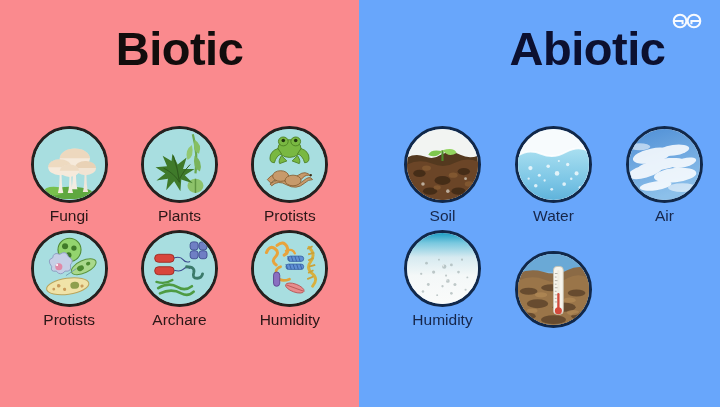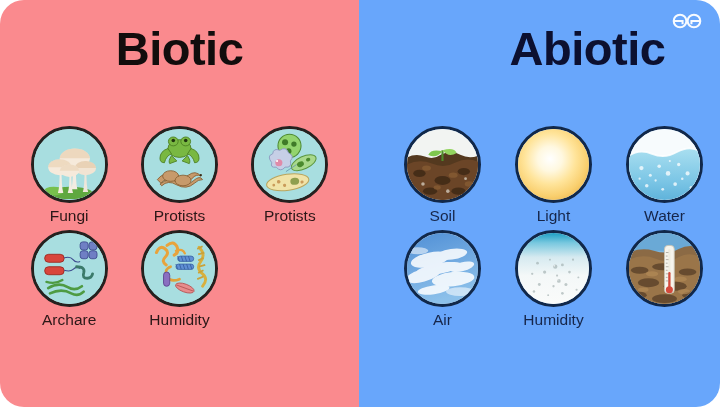--- a/index.html
+++ b/index.html
@@ -1,21 +1,21 @@
 <!DOCTYPE html>
 <html><head>
 <meta charset="utf-8">
 <style>
   html,body{margin:0;padding:0;}
   body{
     width:720px;height:407px;overflow:hidden;
     font-family:"Liberation Sans", sans-serif;
     background:#ffffff;
   }
-  #stage{position:relative;width:720px;height:407px;overflow:hidden;border-radius:24px;}
+  #stage{position:relative;width:720px;height:407px;overflow:hidden;}
 
   .panel{position:absolute;top:0;height:407px;}
   #panel-biotic{left:0;width:359px;background:#fa8a8e;}
   #panel-abiotic{left:359px;width:361px;background:#68a6fb;}
 
   .panel-title{
     position:absolute;left:0;width:100%;text-align:center;
     font-weight:700;font-size:47px;line-height:1;
     letter-spacing:-0.5px;
   }
@@ -23,21 +23,21 @@
   #title-abiotic{top:25px;color:#0c1030;margin-left:48px;}
 
   .grid{
     position:absolute;left:0;width:100%;
     display:grid;grid-template-columns:repeat(3,1fr);
     row-gap:6px;column-gap:0px;
   }
   #grid-biotic{top:126px;padding:0 14px;box-sizing:border-box;}
   #grid-abiotic{top:126px;padding:0 14px;box-sizing:border-box;margin-left:14px;}
 
-  .cell{display:flex;flex-direction:column;align-items:center;}
+  .cell{display:flex;flex-direction:column;align-items:center;justify-content:flex-end;}
 
   .disc{
     width:77px;height:77px;border-radius:50%;
     position:relative;overflow:hidden;
     box-sizing:border-box;
   }
   .disc-biotic{border:3px solid #25211f;background:#a8dee0;}
   .disc-abiotic{border:3px solid #11284a;background:#cfe3f5;}
 
   .cap{
@@ -79,20 +79,40 @@
             <path d="M16 43 a13 9 0 0 1 26 0z" fill="#e5c9a6" opacity=".5"></path>
             <ellipse cx="58" cy="44" rx="12" ry="8" fill="#f2e4d3"></ellipse>
             <path d="M46 44 a12 8 0 0 1 24 0z" fill="#e0c09a" opacity=".5"></path>
             <ellipse cx="40" cy="47" rx="11" ry="7" fill="#f6eadb"></ellipse>
             <path d="M29 47 a11 7 0 0 1 22 0z" fill="#e5c9a6" opacity=".45"></path>
           </svg>
         </div>
         <div class="cap cap-biotic">Fungi</div>
       </div>
 
+      <div class="cell">
+        <div class="disc disc-biotic">
+          <svg viewBox="0 0 80 80">
+            <rect width="80" height="80" fill="#a8dee0"></rect>
+            <path d="M55 6 q6 22 3 44" stroke="#6aa84f" stroke-width="2.5" fill="none"></path>
+            <path d="M57 12 q9 5 5 16 q-8 -3 -5 -16z" fill="#86bf62"></path>
+            <path d="M57 30 q10 6 6 18 q-9 -4 -6 -18z" fill="#7ab45a"></path>
+            <path d="M54 18 q-9 6 -5 17 q8 -4 5 -17z" fill="#93c870"></path>
+            <ellipse cx="58" cy="64" rx="9" ry="8" fill="#8dc26a"></ellipse>
+            <path d="M58 56 v16" stroke="#5f9442" stroke-width="1.6"></path>
+            <g fill="#3f7a2a">
+              <path d="M32 28 l6 12 l10 -8 l-4 13 l13 0 l-11 7 l9 9 l-13 -4 l-1 13 l-7 -11 l-9 10 l2 -13 l-13 2 l10 -8 l-11 -7 l13 -1 l-5 -12 l10 6z"></path>
+            </g>
+            <path d="M33 30 q5 14 7 30" stroke="#2e5c1d" stroke-width="1.4" fill="none"></path>
+            <path d="M22 44 q12 6 18 16" stroke="#2e5c1d" stroke-width="1.1" fill="none"></path>
+            <path d="M52 40 q-8 8 -12 16" stroke="#2e5c1d" stroke-width="1.1" fill="none"></path>
+          </svg>
+        </div>
+        <div class="cap cap-biotic">Plants</div>
+      </div>
 
       <div class="cell">
         <div class="disc disc-biotic">
           <svg viewBox="0 0 80 80">
             <rect width="80" height="80" fill="#a8dee0"></rect>
             <g fill="#79b842" stroke="#4d7f23" stroke-width="1">
               <ellipse cx="40" cy="22" rx="13" ry="10"></ellipse>
               <ellipse cx="33" cy="14" rx="5.5" ry="5"></ellipse>
               <ellipse cx="47" cy="14" rx="5.5" ry="5"></ellipse>
               <path d="M27 22 q-9 3 -9 11 q0 5 5 5 q2 -8 8 -10z"></path>
@@ -255,37 +275,20 @@
               <circle cx="66" cy="56" r="1.6"></circle>
             </g>
             <path d="M40 36 v-12" stroke="#4e8a2c" stroke-width="2.4" fill="none"></path>
             <path d="M40 25 q-13 -3 -16 4 q9 5 16 -4z" fill="#7fc74d"></path>
             <path d="M40 24 q13 -4 16 3 q-9 6 -16 -3z" fill="#93d45f"></path>
           </svg>
         </div>
         <div class="cap cap-abiotic">Soil</div>
       </div>
 
-      <div class="cell">
-        <div class="disc disc-abiotic">
-          <svg viewBox="0 0 80 80">
-            <defs>
-              <radialGradient id="sunglow" cx="45%" cy="42%" r="62%">
-                <stop offset="0%" stop-color="#ffffff"></stop>
-                <stop offset="28%" stop-color="#fff8e0"></stop>
-                <stop offset="58%" stop-color="#ffe49a"></stop>
-                <stop offset="85%" stop-color="#f9cf6e"></stop>
-                <stop offset="100%" stop-color="#efbd57"></stop>
-              </radialGradient>
-            </defs>
-            <rect width="80" height="80" fill="url(#sunglow)"></rect>
-          </svg>
-        </div>
-        <div class="cap cap-abiotic">Light</div>
-      </div>
 
       <div class="cell">
         <div class="disc disc-abiotic">
           <svg viewBox="0 0 80 80">
             <defs>
               <linearGradient id="watergrad" x1="0" y1="0" x2="0" y2="1">
                 <stop offset="0%" stop-color="#a9dff0"></stop>
                 <stop offset="60%" stop-color="#7ec7e6"></stop>
                 <stop offset="100%" stop-color="#5fb3db"></stop>
               </linearGradient>

